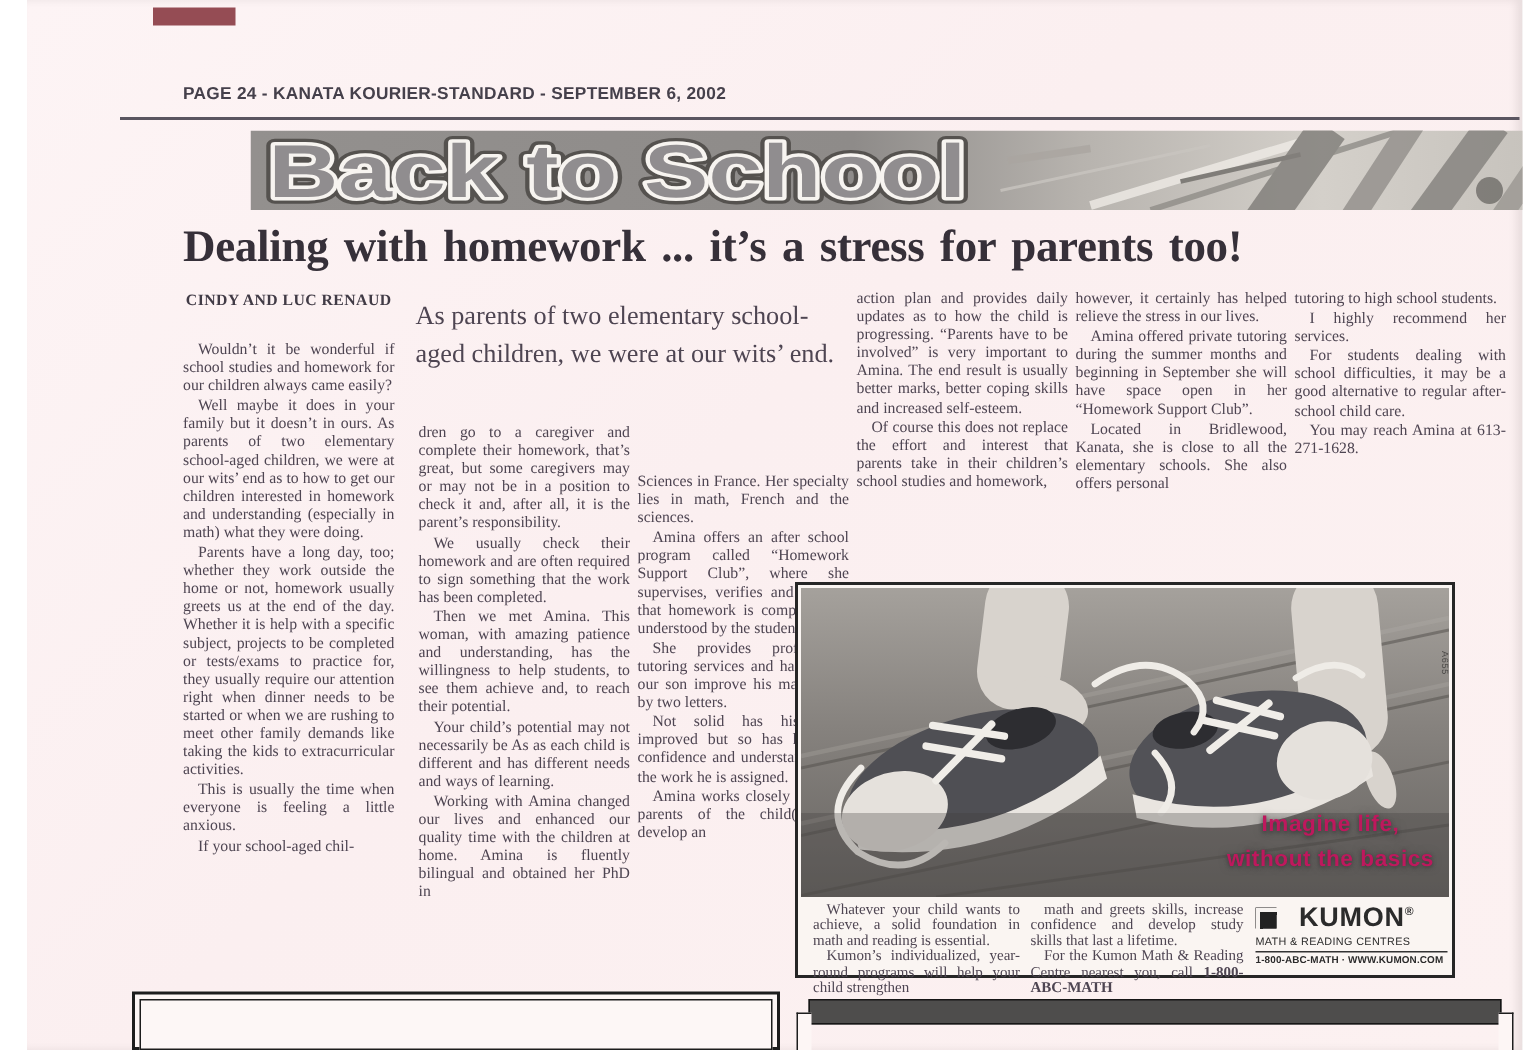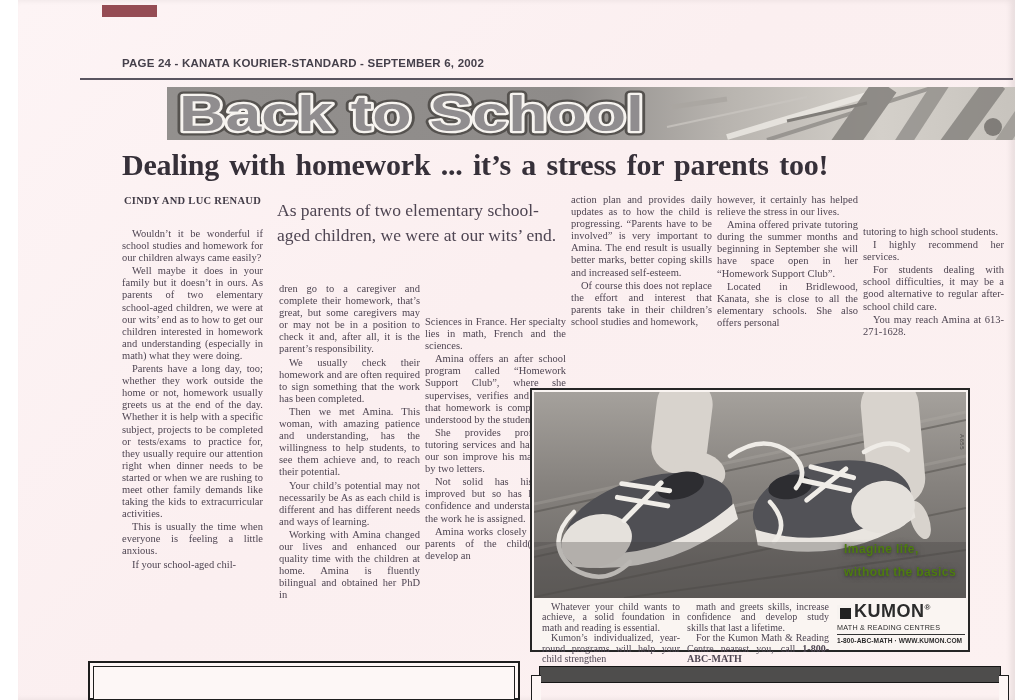--- a/index.html
+++ b/index.html
@@ -36,56 +36,56 @@
     font-size:10.5px;line-height:12.1px;color:#4e4552;
     text-align:justify;
   }
   .col p{margin:0 0 1px 0;}
   .col p.indent{text-indent:10px;}
   #col1{left:64px;top:228px;height:424px;}
   #col2{left:221px;top:283px;height:372px;}
   #col3{left:367px;top:283px;height:372px;margin-top:33px;}
   #col4{left:513px;top:194px;height:192px;}
   #col5{left:659px;top:194px;height:192px;}
-  #col6{left:805px;top:194px;height:200px;margin-top:32px;}
+  #col6{left:805px;top:194px;height:200px;}
   #byline{
     left:64px;top:194px;width:141px;text-align:center;
     font-weight:bold;font-size:10.5px;line-height:13px;color:#413b46;
     letter-spacing:.3px;
   }
   #pull-quote{
     left:219px;top:198px;width:290px;text-align:left;
     font-size:17.5px;line-height:24.5px;color:#4e4552;
   }
   
   #kumon-ad{
     left:512px;top:388px;width:440px;height:264px;
     border:2px solid #262626;background:#faf5f2;box-sizing:border-box;
   }
   #ad-photo{position:absolute;left:2px;top:2px;width:432px;height:206px;overflow:hidden;background:#8a8784;}
   #ad-tagline{
-    position:absolute;right:12px;top:148px;text-align:left;
+    position:absolute;right:12px;top:148px;text-align:center;
     font-family:"Liberation Sans",sans-serif;font-weight:bold;
-    font-size:12px;line-height:23px;color:#4d7c0f;letter-spacing:.4px;
+    font-size:15px;line-height:23px;color:#be185d;letter-spacing:.4px;
     text-shadow:0 1px 3px rgba(50,50,50,.85),0 0 6px rgba(80,80,80,.6);
   }
   #photo-code{
     position:absolute;right:1px;top:58px;
     font-family:"Liberation Sans",sans-serif;font-size:6px;color:#4c4a48;
     transform:rotate(90deg);transform-origin:right top;letter-spacing:.5px;
   }
   .ad-copy{
     position:absolute;top:212px;width:138px;
     font-size:10px;line-height:10.4px;color:#4e4552;text-align:justify;
   }
   .ad-copy p{margin:0;text-indent:9px;}
   #ad-copy-left{left:10px;}
   #ad-copy-right{left:155px;width:142px;}
   #kumon-logo{position:absolute;left:305px;top:211px;width:128px;color:#2b2b2b;}
-  #kumon-brand-row{display:flex;align-items:center;gap:3px;}
+  #kumon-brand-row{display:flex;align-items:center;gap:15px;}
   #kumon-logo-icon{
     width:14px;height:14px;background:#222;display:inline-block;
     box-shadow:inset 3px 3px 0 #f7f3f0, inset -4px -4px 0 #222, inset 5px 5px 0 #222;
   }
   #kumon-brand{font-family:"Liberation Sans",sans-serif;font-weight:bold;font-size:18px;letter-spacing:.5px;}
   #kumon-reg{font-size:8px;vertical-align:super;}
   #kumon-subtitle{
     font-family:"Liberation Sans",sans-serif;font-weight:normal;font-size:7.2px;
     letter-spacing:.25px;margin-top:1px;border-bottom:1px solid #333;padding-bottom:2px;
   }

